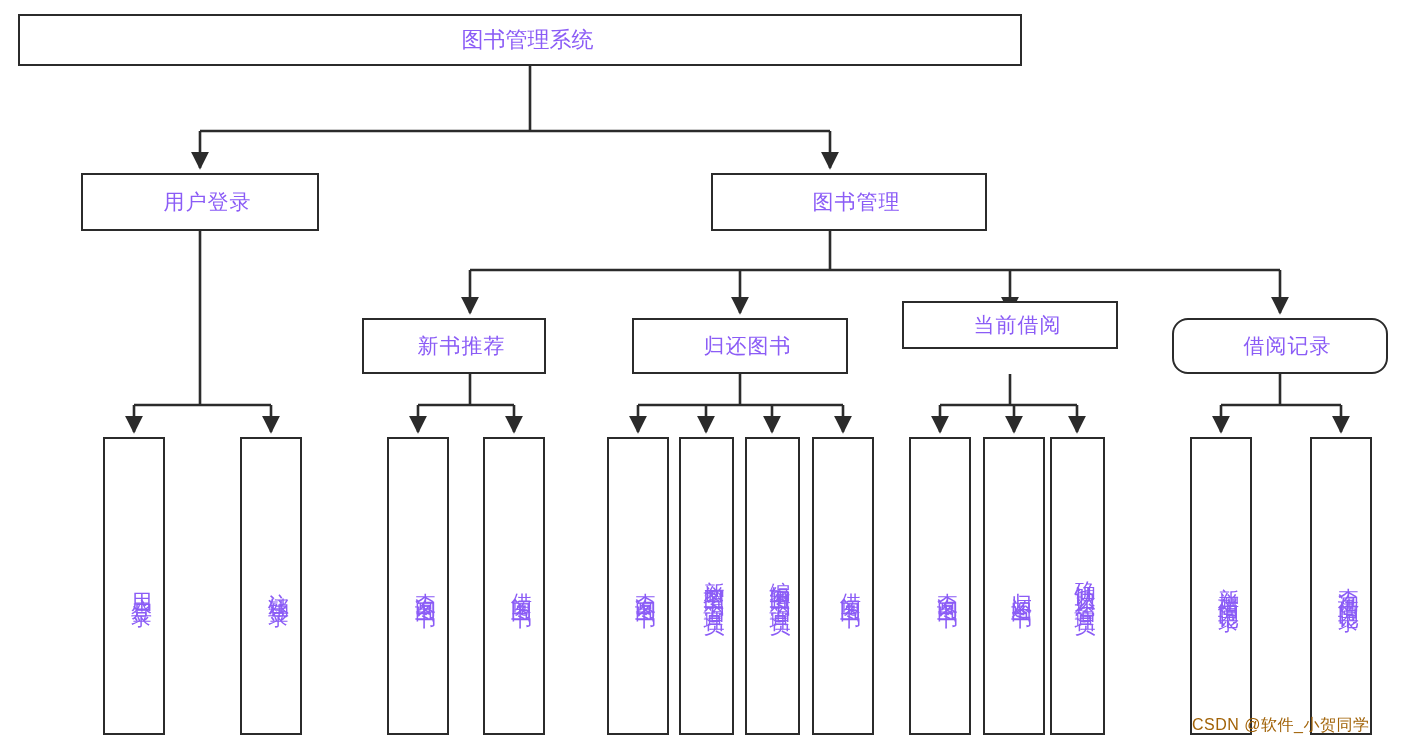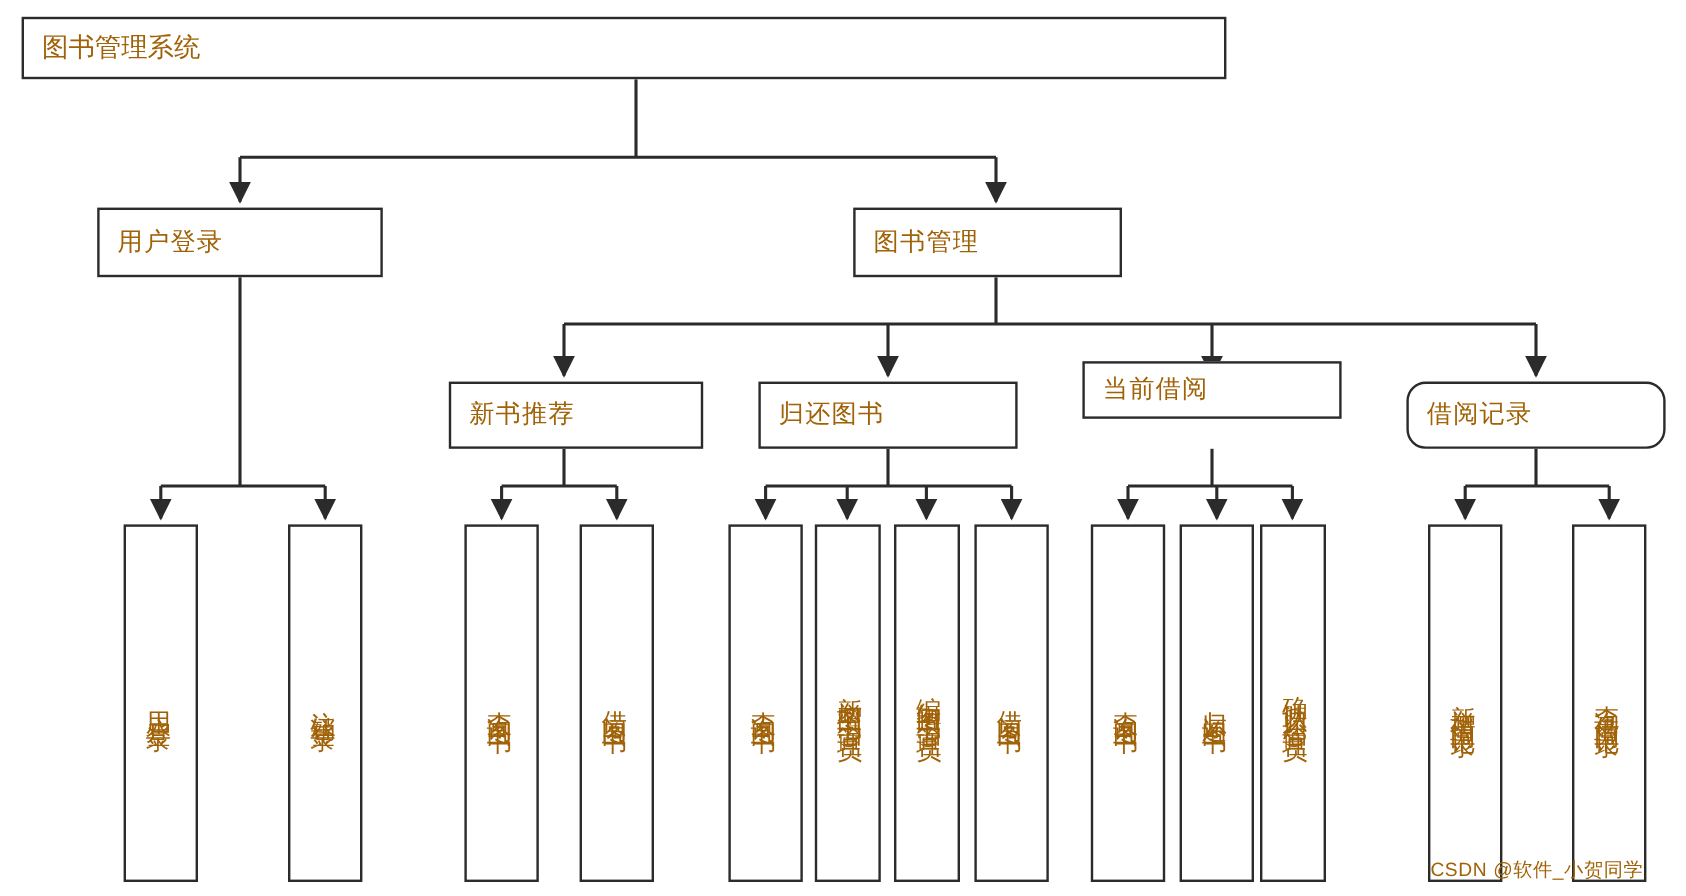--- a/index.html
+++ b/index.html
@@ -25,21 +25,22 @@
     height: 747px;
     pointer-events: none;
   }
   .node {
     position: absolute;
     box-sizing: border-box;
     border: 2px solid #2b2b2b;
     background: #ffffff;
     display: flex;
     align-items: center;
-    color: #a16207;
+    justify-content: center;
+    color: #8b5cf6;
     padding-left: 15px;
   }
   .node.horiz {
     font-size: 21px;
     letter-spacing: 1px;
     line-height: 1.2;
   }
   .node.root {
     font-size: 22px;
   }
@@ -122,25 +123,25 @@
     </g>
   </svg>
 
   <div class="node root" style="left:18px; top:14px; width:1004px; height:52px;">
     <span class="htext">图书管理系统</span>
   </div>
 
   <div class="node horiz" style="left:81px; top:173px; width:238px; height:58px;">
     <span class="htext">用户登录</span>
   </div>
-  <div class="node horiz" style="left:711px; top:173px; width:224px; height:58px;">
+  <div class="node horiz" style="left:711px; top:173px; width:276px; height:58px;">
     <span class="htext">图书管理</span>
   </div>
 
-  <div class="node horiz" style="left:362px; top:318px; width:212px; height:56px;margin-left:12px;">
+  <div class="node horiz" style="left:362px; top:318px; width:184px; height:56px;">
     <span class="htext">新书推荐</span>
   </div>
   <div class="node horiz" style="left:632px; top:318px; width:216px; height:56px;">
     <span class="htext">归还图书</span>
   </div>
   <div class="node horiz" style="left:902px; top:301px; width:216px; height:48px;">
     <span class="htext">当前借阅</span>
   </div>
   <div class="node horiz" style="left:1172px; top:318px; width:216px; height:56px;border-radius:16px;">
     <span class="htext">借阅记录</span>

